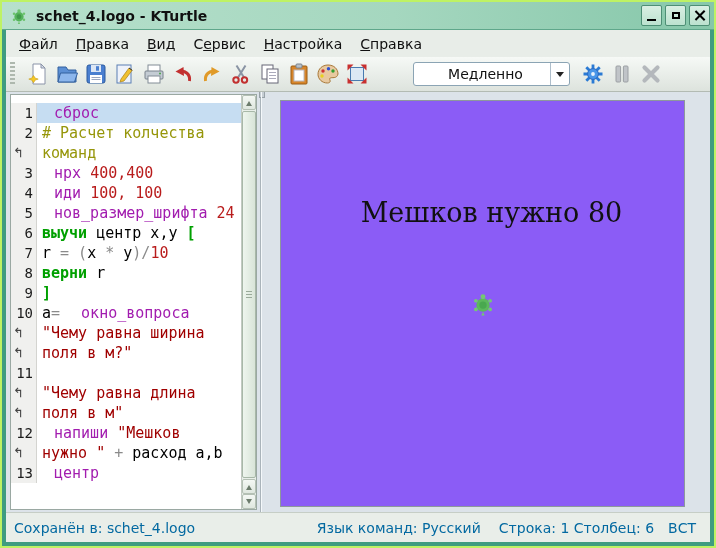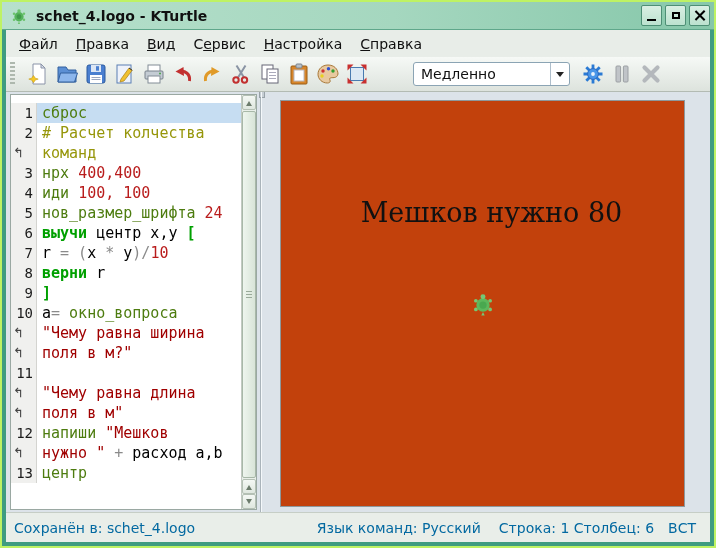--- a/index.html
+++ b/index.html
@@ -40,21 +40,21 @@
     height:27px;flex:0 0 27px;margin:0 4px;display:flex;align-items:center;
     background:#e8ede8;font-size:14px;color:#101010;padding-left:4px;
   }
   .menu-item{padding:3px 9px;cursor:default;}
   .menu-item u{text-decoration:underline;}
 
   
   .toolbar{
     height:34px;flex:0 0 34px;margin:0 4px;display:flex;align-items:center;
     background:linear-gradient(#f6f9f6,#dde3dd);
-    border-bottom:1px solid #b3bbb3;padding-left:4px;
+    border-bottom:1px solid #b3bbb3;padding-left:4px;text-align:center;
   }
   .tb-grip{
     width:5px;height:24px;margin-right:8px;
     background:repeating-linear-gradient(180deg,#aeb8ae 0 2px,transparent 2px 4px);
   }
   .tb-btn{
     width:27px;height:28px;border:none;background:transparent;padding:1px;margin:0 1px;
     display:flex;align-items:center;justify-content:center;cursor:default;
   }
   .tb-btn .tb-ic{width:24px;height:24px;display:block;}
@@ -78,21 +78,21 @@
   }
   .code-rows{position:absolute;left:0;top:8px;right:15px;}
   .row{display:flex;height:20px;line-height:20px;white-space:pre;}
   .gutter{
     width:26px;flex:0 0 26px;background:#f0f0ee;border-right:1px solid #d4d4d0;
     text-align:right;padding-right:3px;box-sizing:border-box;color:#1a1a1a;font-size:14px;
   }
   .gutter.wrapmark{text-align:left;padding-left:2px;color:#444;font-family:"DejaVu Sans",sans-serif;font-size:13px;}
   .code{flex:1;padding-left:5px;}
   .row.active .code{background:#c6ddf2;}
-  .kw{color:#4d7c0f;}
+  .kw{color:#a21caf;margin-left:12px;}
   .kwb{color:#00a000;font-weight:bold;}
   .num{color:#b91c1c;}
   .com{color:#96960a;}
   .str{color:#a00000;}
   .op{color:#8a8a8a;}
 
   
   .sb{position:absolute;top:0;right:0;width:15px;bottom:0;background:#e9efe9;border-left:1px solid #c2cac2;box-sizing:border-box;}
   .sb-btn{position:absolute;left:0;width:14px;height:15px;background:linear-gradient(#f4f8f4,#dfe7df);border:1px solid #b4c0b4;border-radius:2px;box-sizing:border-box;display:flex;align-items:center;justify-content:center;}
   .sb-up{top:0;}
@@ -113,21 +113,21 @@
   
   .splitter{width:8px;flex:0 0 8px;position:relative;}
   .splitter:before{content:"";position:absolute;left:3px;top:0;bottom:0;width:1px;background:#aab4ba;}
   .splitter:after{content:"";position:absolute;left:4px;top:0;bottom:0;width:1px;background:#f4f8fa;}
   .split-tick{position:absolute;left:2px;top:-6px;width:4px;height:10px;background:#c6ced4;border:1px solid #98a2a8;}
 
   
   .canvas-area{flex:1;position:relative;}
   .canvas{
     position:absolute;left:15px;top:8px;width:403px;height:405px;
-    background:#c2410c;border:1px solid #8d989c;
+    background:#8b5cf6;border:1px solid #8d989c;
   }
   .canvas-text{
     position:absolute;top:96px;left:0;right:0;text-align:center;
     font-family:"DejaVu Serif","Liberation Serif",serif;font-size:27px;color:#111;
     padding-left:18px;
   }
   .turtle-sprite{position:absolute;top:190px;left:50%;margin-left:-13px;width:26px;height:26px;}
 
   
   .statusbar{

